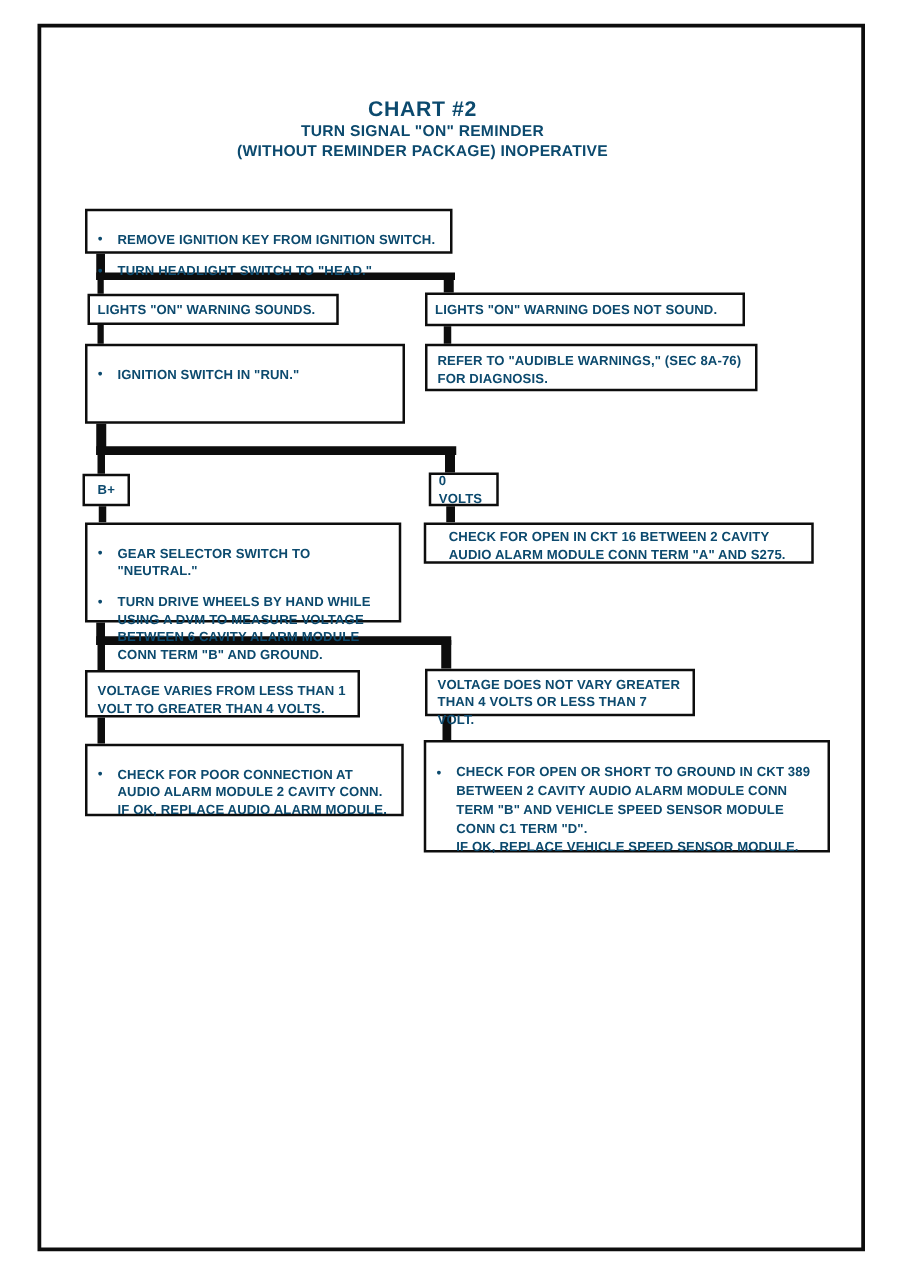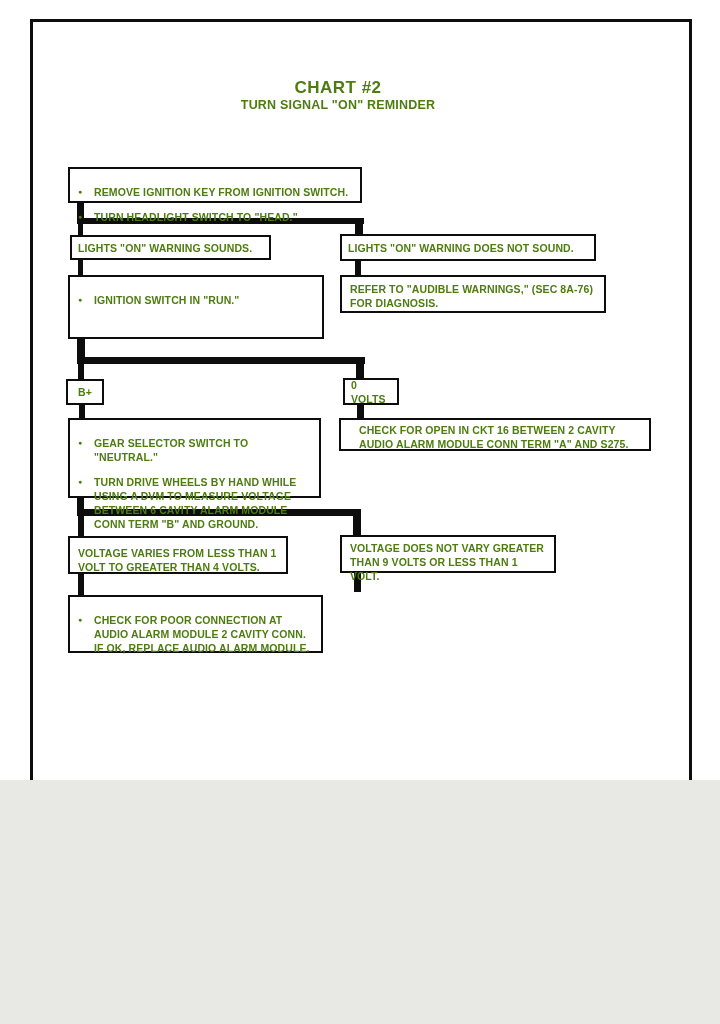--- a/index.html
+++ b/index.html
@@ -1,19 +1,19 @@
 <!DOCTYPE html>
 <html><head>
 <meta charset="utf-8">
 <style>
   html,body{margin:0;padding:0;background:#e8e8e4;}
   #page{
-    position:relative;width:720px;height:780px;background:#ffffff;
+    position:relative;width:720px;height:1024px;background:#ffffff;
     font-family:"Liberation Sans","DejaVu Sans",sans-serif;
-    color:#4d7c0f;overflow:hidden;
+    color:#0c4a6e;overflow:hidden;
   }
   #frame{
     position:absolute;left:30px;top:19px;width:656px;height:976px;
     border:3px solid #0d0d0d;background:#ffffff;
   }
   .title-wrap{position:absolute;left:30px;top:78px;width:616px;text-align:center;}
   .title-main{font-size:17px;font-weight:bold;letter-spacing:0.5px;line-height:19px;}
   .title-sub{font-size:12.5px;font-weight:bold;letter-spacing:0.2px;line-height:16px;}
   .box{
     position:absolute;border:2px solid #0d0d0d;background:#ffffff;
@@ -33,20 +33,21 @@
 </style>
 </head>
 <body>
 
 <div id="page">
   <div id="frame"></div>
 
   <div class="title-wrap">
     <div class="title-main">CHART #2</div>
     <div class="title-sub">TURN SIGNAL "ON" REMINDER</div>
+    <div class="title-sub">(WITHOUT REMINDER PACKAGE) INOPERATIVE</div>
   </div>
 
   <div class="conn" style="left:77px;top:200px;width:7px;height:24px;"></div>
   <div class="conn" style="left:77px;top:218px;width:287px;height:6px;"></div>
   <div class="conn" style="left:78px;top:224px;width:5px;height:12px;"></div>
   <div class="conn" style="left:355px;top:220px;width:8px;height:16px;"></div>
 
   <div class="conn" style="left:78px;top:258px;width:5px;height:18px;"></div>
   <div class="conn" style="left:355px;top:259px;width:6px;height:17px;"></div>
 
@@ -119,24 +120,34 @@
     <div class="txt">CHECK FOR OPEN IN CKT 16 BETWEEN 2 CAVITY
 AUDIO ALARM MODULE CONN TERM "A" AND S275.</div>
   </div>
 
   <div class="box pad" style="left:68px;top:536px;width:220px;height:38px;padding-top:8px;">
     <div class="txt">VOLTAGE VARIES FROM LESS THAN 1
 VOLT TO GREATER THAN 4 VOLTS.</div>
   </div>
   <div class="box pad" style="left:340px;top:535px;width:216px;height:38px;padding-top:4px;">
     <div class="txt">VOLTAGE DOES NOT VARY GREATER
-THAN 9 VOLTS OR LESS THAN 1 VOLT.</div>
+THAN 4 VOLTS OR LESS THAN 7 VOLT.</div>
   </div>
 
   <div class="box pad" style="left:68px;top:595px;width:255px;height:58px;">
     <div class="bullet-row">
       <span class="marker">●</span>
       <span class="btext">CHECK FOR POOR CONNECTION AT
 AUDIO ALARM MODULE 2 CAVITY CONN.
 IF OK, REPLACE AUDIO ALARM MODULE.</span>
     </div>
   </div>
+  <div class="box pad" style="left:339px;top:592px;width:325px;height:90px;padding-top:6px;line-height:15px;">
+    <div class="bullet-row">
+      <span class="marker" style="line-height:15px;">●</span>
+      <span class="btext">CHECK FOR OPEN OR SHORT TO GROUND IN CKT 389
+BETWEEN 2 CAVITY AUDIO ALARM MODULE CONN
+TERM "B" AND VEHICLE SPEED SENSOR MODULE
+CONN C1 TERM "D".
+IF OK, REPLACE VEHICLE SPEED SENSOR MODULE.</span>
+    </div>
+  </div>
 </div>
 
 </body></html>

